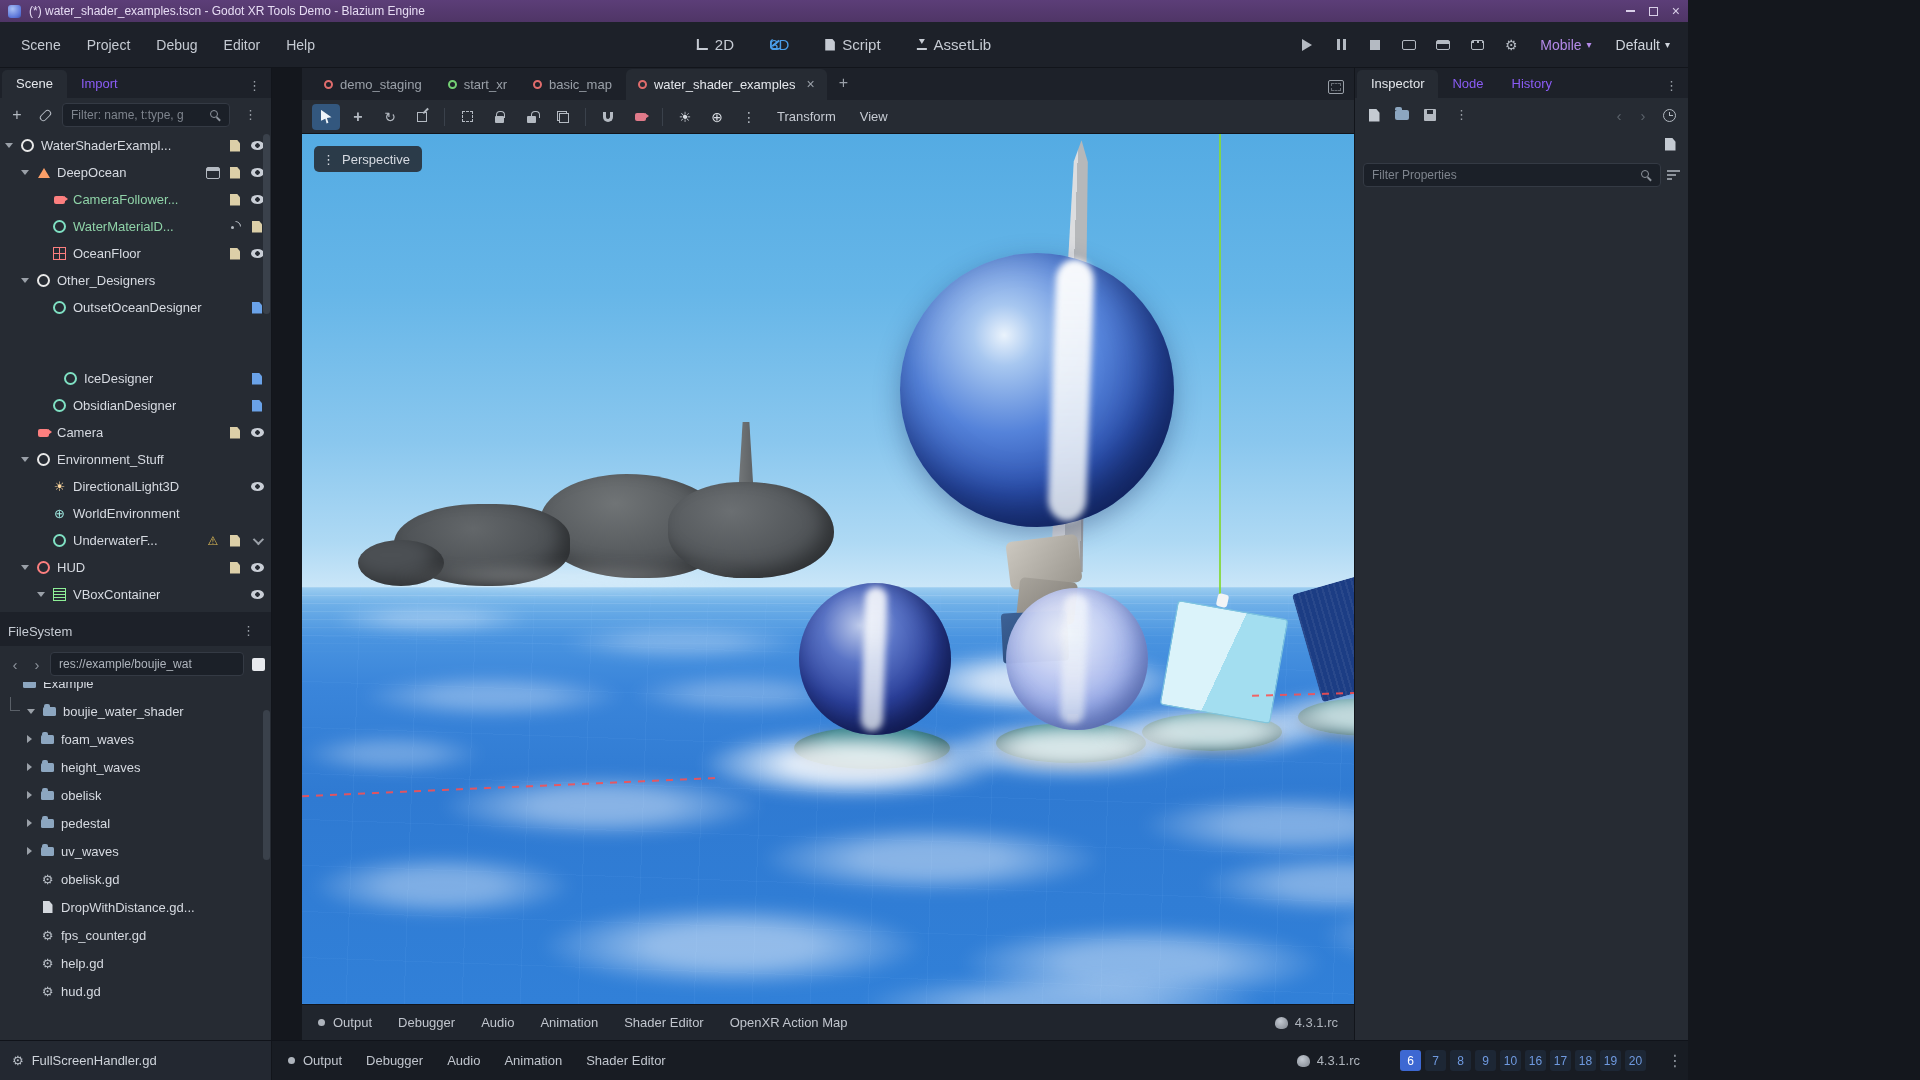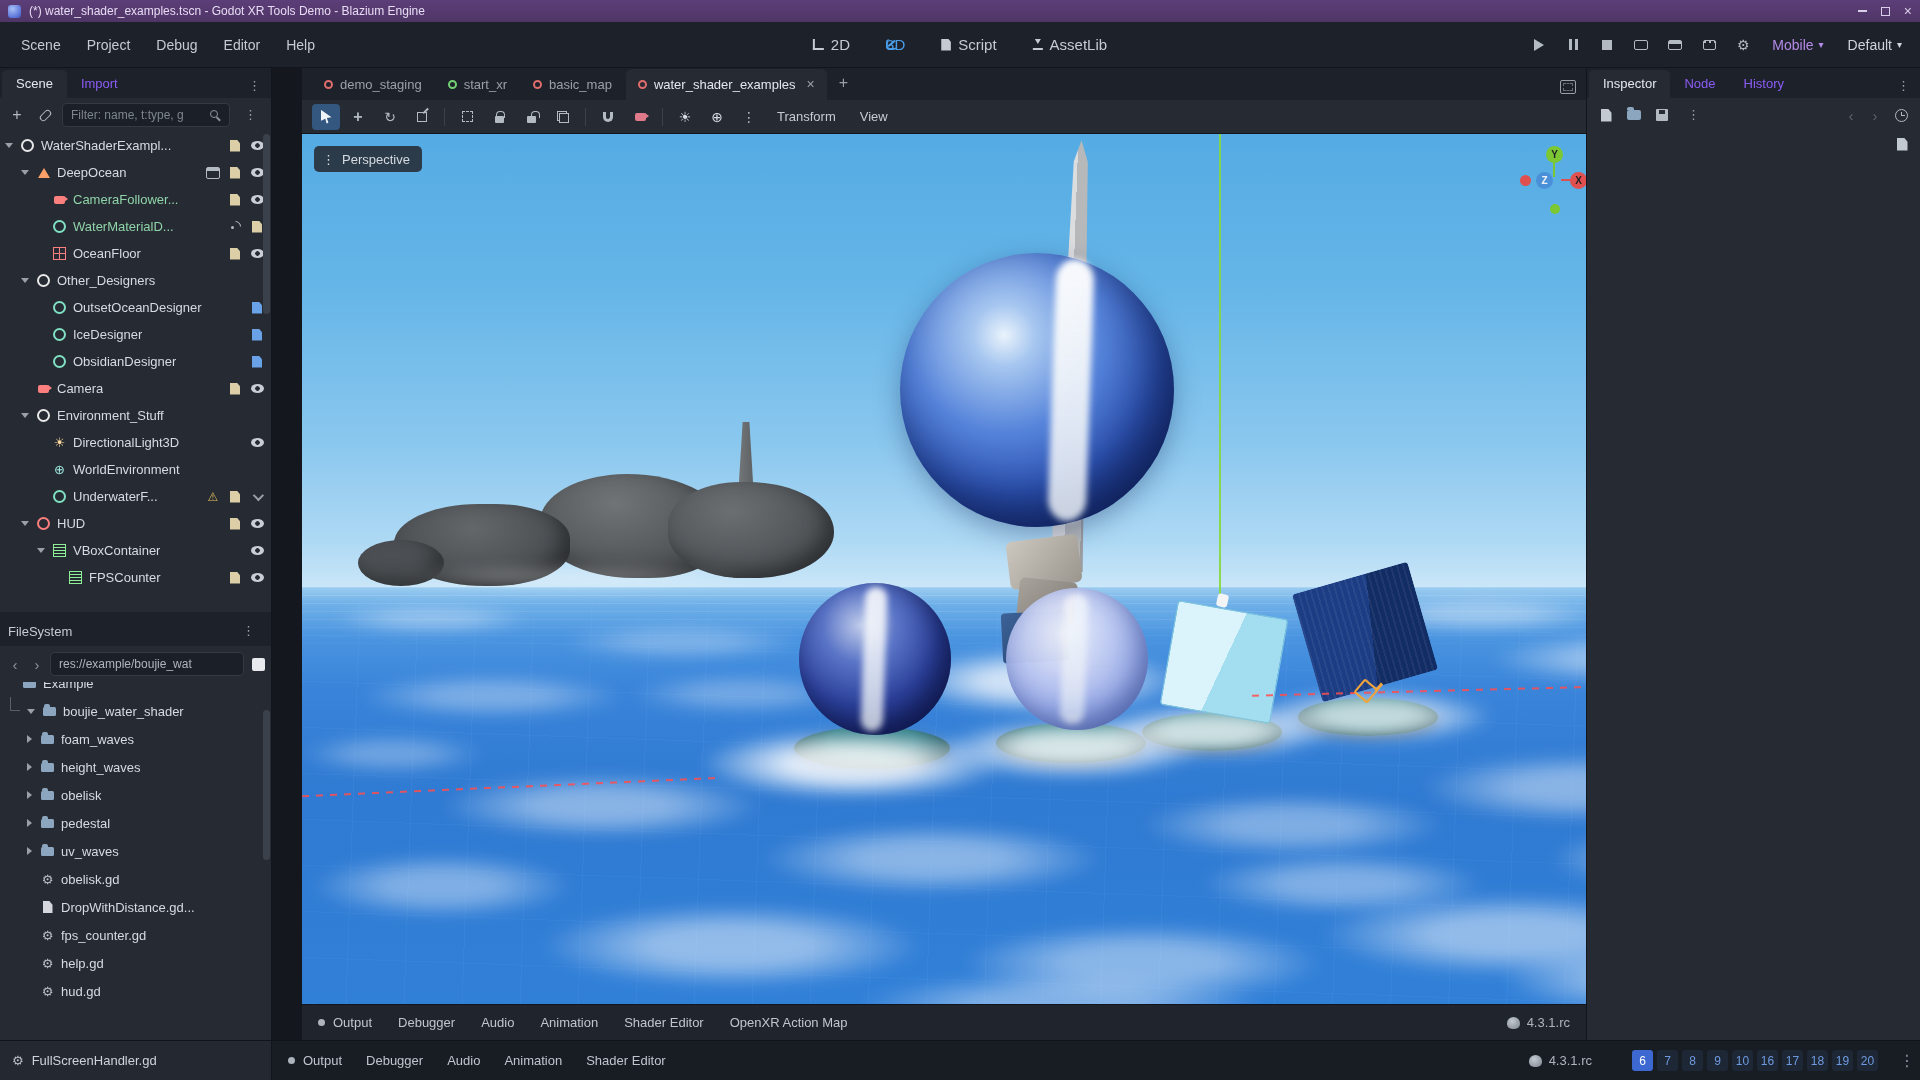--- a/index.html
+++ b/index.html
@@ -1,18 +1,18 @@
 <!DOCTYPE html>
 <html><head>
 <meta charset="utf-8">
 <style>
   * { margin:0; padding:0; box-sizing:border-box; }
   html,body { width:1920px; height:1080px; overflow:hidden; background:#14171d;
     font-family:"Liberation Sans","DejaVu Sans",sans-serif; color:#cfd4dc; }
-  .app { width:1920px; height:1080px; display:flex; flex-direction:column; position:relative; }
+  .app { width:1688px; height:1080px; display:flex; flex-direction:column; position:relative; }
 
   
   .titlebar { height:22px; background:linear-gradient(180deg,#5c3e78,#4f3566); display:flex; align-items:center;
     padding:0 8px; font-size:12px; color:#e6dcf3; flex:0 0 auto; }
   .app-icon { width:13px; height:13px; border-radius:3px; background:radial-gradient(circle at 35% 30%,#a9c0f5,#5a74d8 70%,#3d52a8); margin-right:8px; }
   .tb-title { white-space:nowrap; }
   .win-controls { margin-left:auto; display:flex; gap:14px; align-items:center; }
   .wc-min { width:9px; height:2px; background:#d9cfe8; }
   .wc-max { width:9px; height:9px; border:1.5px solid #d9cfe8; }
   .wc-close { font-size:14px; line-height:10px; color:#d9cfe8; }
@@ -419,21 +419,21 @@
               <span class="node-label">Other_Designers</span>
               <span class="row-spacer"></span>
             </div>
             <div class="tree-row" style="padding-left: 36px;">
               <span class="tree-arrow"></span>
               <span class="ti ti-circle" style="color: rgb(127, 224, 195);"></span>
               <span class="node-label">OutsetOceanDesigner</span>
               <span class="row-spacer"></span>
               <span class="badge b-script-blue"></span>
             </div>
-            <div class="tree-row" style="padding-left: 36px;">
+            <div class="tree-row" style="padding-left: 47px; margin-top: 44px;">
               <span class="tree-arrow"></span>
               <span class="ti ti-circle" style="color: rgb(127, 224, 195);"></span>
               <span class="node-label">IceDesigner</span>
               <span class="row-spacer"></span>
               <span class="badge b-script-blue"></span>
             </div>
             <div class="tree-row" style="padding-left: 36px;">
               <span class="tree-arrow"></span>
               <span class="ti ti-circle" style="color: rgb(127, 224, 195);"></span>
               <span class="node-label">ObsidianDesigner</span>
@@ -789,20 +789,27 @@
         <span class="nav-arrow nav-dim">›</span>
         <span class="tool-sq">
             <span class="ic-clock"></span>
           </span>
       </div>
       <div class="insp-docrow">
         <span class="doc-btn">
             <span class="ic-pagefile"></span>
           </span>
       </div>
+      <div class="insp-filter">
+        <span class="input-wrap">
+          <input class="mini-input" placeholder="Filter Properties" style="">
+          <span class="ic-search"></span>
+        </span>
+        <span class="ic-sort"></span>
+      </div>
       <div class="insp-empty"></div>
     </div>
   </div>
 
   <div class="statusbar">
     <div class="sb-left">
       <span class="glyph" style="color:#b8bec6">⚙</span>
       <span>FullScreenHandler.gd</span>
     </div>
     <div class="sb-center" id="statusbar-center">

